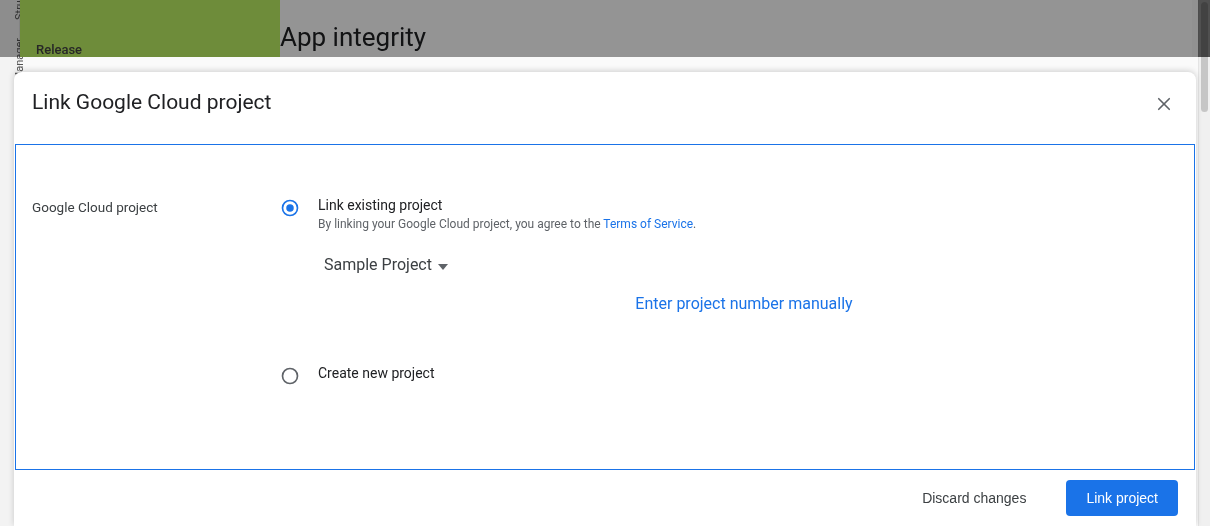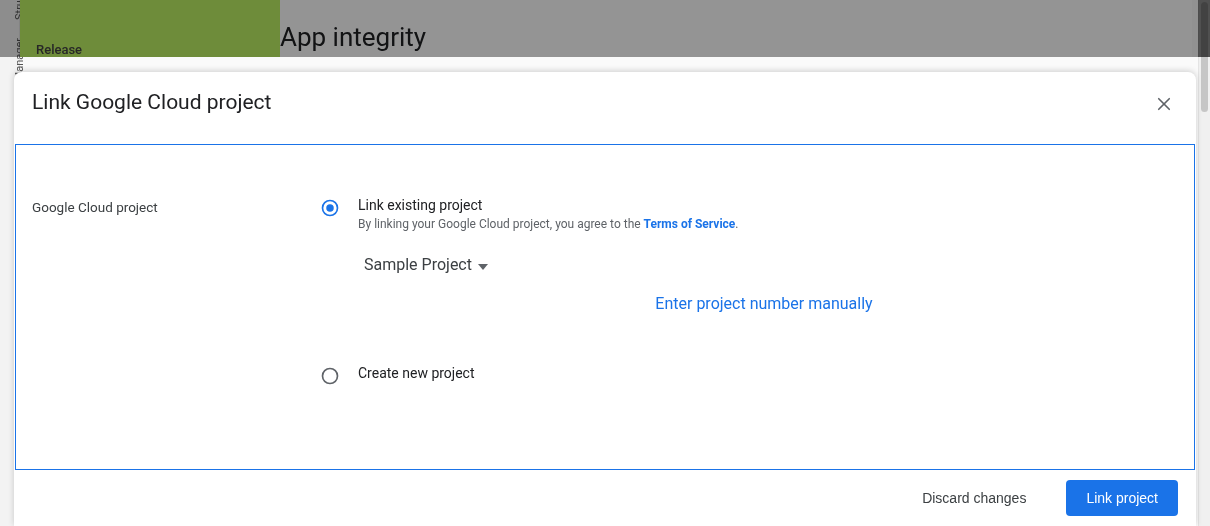--- a/index.html
+++ b/index.html
@@ -131,21 +131,20 @@
   }
 
   .form-area {
     margin: 14px 1px 0 1px;
     border: 1px solid #1a73e8;
     flex: 1;
     min-height: 0;
     padding: 52px 24px 24px 16px;
     display: flex;
     align-items: flex-start;
-    gap: 40px;
   }
   .form-left-label {
     width: 248px;
     font-size: 13.5px;
     color: #3c4043;
     padding-top: 2px;
   }
   .form-options {
     flex: 1;
   }
@@ -166,21 +165,20 @@
     color: #202124;
   }
   .option-body .opt-desc {
     font-size: 12px;
     color: #5f6368;
     margin-top: 4px;
   }
   .option-body .opt-desc a {
     color: #1a73e8;
     text-decoration: none;
-    font-weight: bold;
   }
   .project-select {
     margin: 20px 0 0 44px;
     font-size: 16px;
     color: #3c4043;
     display: inline-flex;
     align-items: center;
     cursor: pointer;
   }
   .caret {

